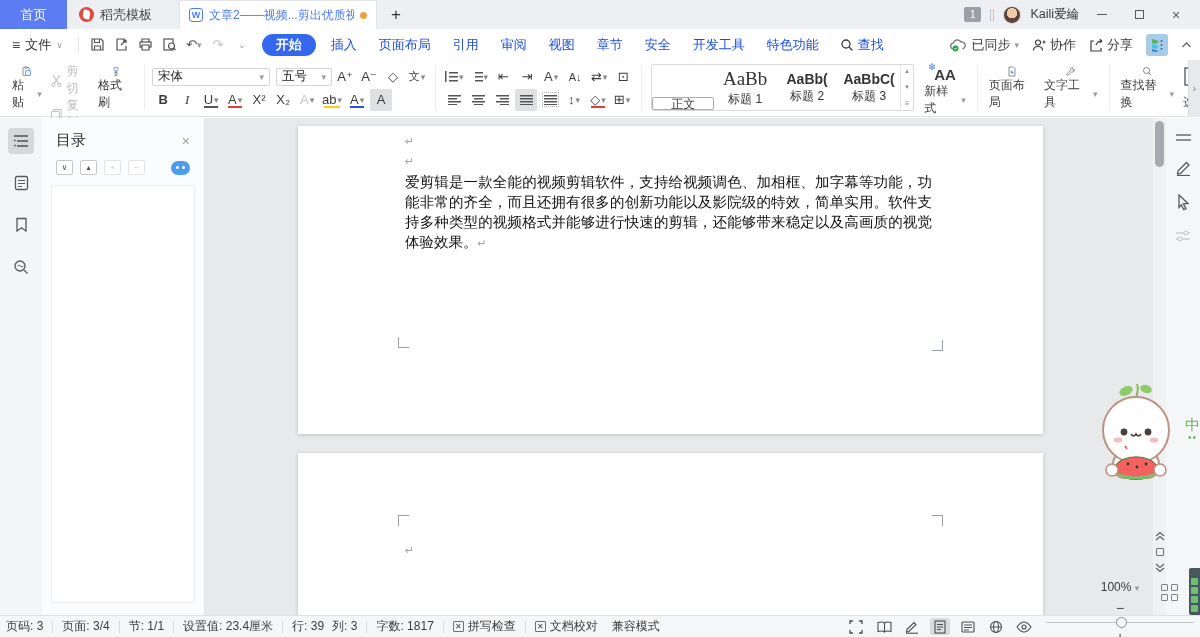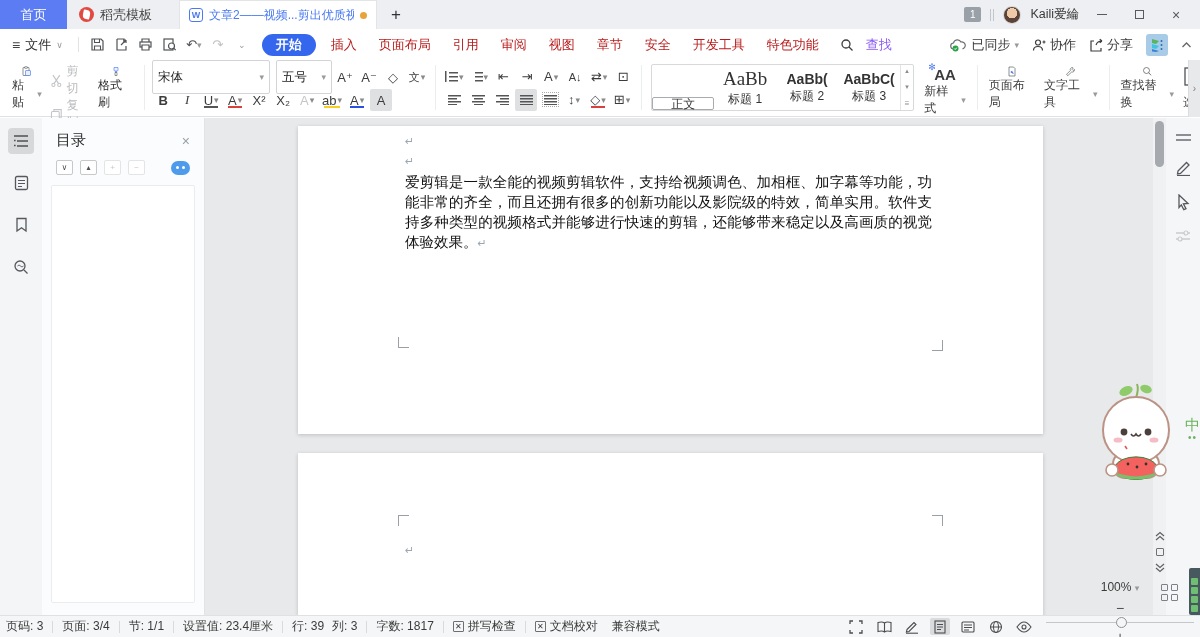--- a/index.html
+++ b/index.html
@@ -35,39 +35,39 @@
 
   
   .menubar { height:31px; display:flex; align-items:center; background:#fff; padding-left:12px; font-size:13px; color:#2f2f2f; }
   .m-file { display:flex; align-items:center; gap:5px; margin-right:8px; }
   .m-file .ham { font-size:14px; color:#444; }
   .mini-caret { font-size:9px; color:#9a9a9a; }
   .mdiv { width:1px; height:15px; background:#e1e2e4; margin:0 7px; }
   .qicon { width:24px; height:22px; display:flex; align-items:center; justify-content:center; color:#4f5356; }
   .qicon.gray { color:#c0c2c5; }
   .menu-tabs { display:flex; align-items:center; margin-left:8px; }
-  .mtab { padding:0 11px; height:22px; display:flex; align-items:center; color:#b91c1c; }
+  .mtab { padding:0 11px; height:22px; display:flex; align-items:center; color:#1d4ed8; }
   .mtab.active { background:#3566ee; color:#fff; border-radius:12px; font-weight:bold; padding:0 14px; margin-right:4px; }
-  .m-search { display:flex; align-items:center; gap:12px; margin-left:10px; color:#8b5cf6;font-family:Liberation Mono, monospace; }
+  .m-search { display:flex; align-items:center; gap:4px; margin-left:10px; color:#1d4ed8;font-family:Liberation Mono, monospace; }
   .mb-right { margin-left:auto; display:flex; align-items:center; gap:13px; padding-right:8px; color:#3c3c3c; }
   .sync { display:flex; align-items:center; gap:4px; }
   .ai-badge { width:22px; height:22px; border-radius:3px; background:#a8cbe8; display:flex; align-items:center; justify-content:center; }
   .collapse { color:#666; font-size:12px; }
 
   
   .ribbon { height:57px; border-bottom:1px solid #dfe1e4; background:#fff; display:flex; align-items:stretch; padding:3px 0 4px 8px; position:relative; }
   .rdiv { width:1px; background:#eceded; margin:2px 7px; }
   .rgroup { display:flex; align-items:stretch; }
   .bigbtn { display:flex; flex-direction:column; align-items:center; justify-content:space-between; padding:3px 4px 1px; color:#3c3c3c; font-size:12px; }
   .bigbtn .lbl { display:flex; align-items:center; gap:2px; }
   .smallcol { display:flex; flex-direction:column; justify-content:space-around; margin:0 4px; }
   .smallbtn { display:flex; align-items:center; gap:4px; font-size:12px; color:#b9bbbe; }
   .rrows { display:flex; flex-direction:column; justify-content:space-between; padding:2px 0 1px; }
   .rrow { display:flex; align-items:center; height:24px; gap:2px; }
-  .fsel { border:1px solid #d2d4d7; border-radius:2px; height:34px; display:flex; align-items:center; justify-content:space-between; padding:0 5px; font-size:12.5px; color:#222; background:#fff; }
+  .fsel { border:1px solid #d2d4d7; border-radius:2px; height:18px; display:flex; align-items:center; justify-content:space-between; padding:0 5px; font-size:12.5px; color:#222; background:#fff; }
   .fname { width:118px; }
   .fsize { width:56px; margin-left:4px; }
   .tbtn { min-width:22px; height:22px; display:flex; align-items:center; justify-content:center; font-size:13px; color:#3c3c3c; border-radius:2px; padding:0 2px; }
   .tbtn.sel { background:#dfe0e2; }
   .tbtn .sub { font-size:9px; margin-left:1px; color:#8a8a8a; }
   .uline { position:relative; }
   .uline::after { content:""; position:absolute; left:4px; right:4px; bottom:3px; height:2px; background:var(--uc,#555); }
   .lineicon { width:13px; height:11px; background-repeat:no-repeat; }
   .styles { display:flex; border:1px solid #d7d9db; border-radius:2px; margin:1px 2px; background:#fff; }
   .style-item { width:62px; display:flex; flex-direction:column; align-items:center; justify-content:center; gap:1px; padding:2px 2px 1px; font-size:12px; color:#333; }

